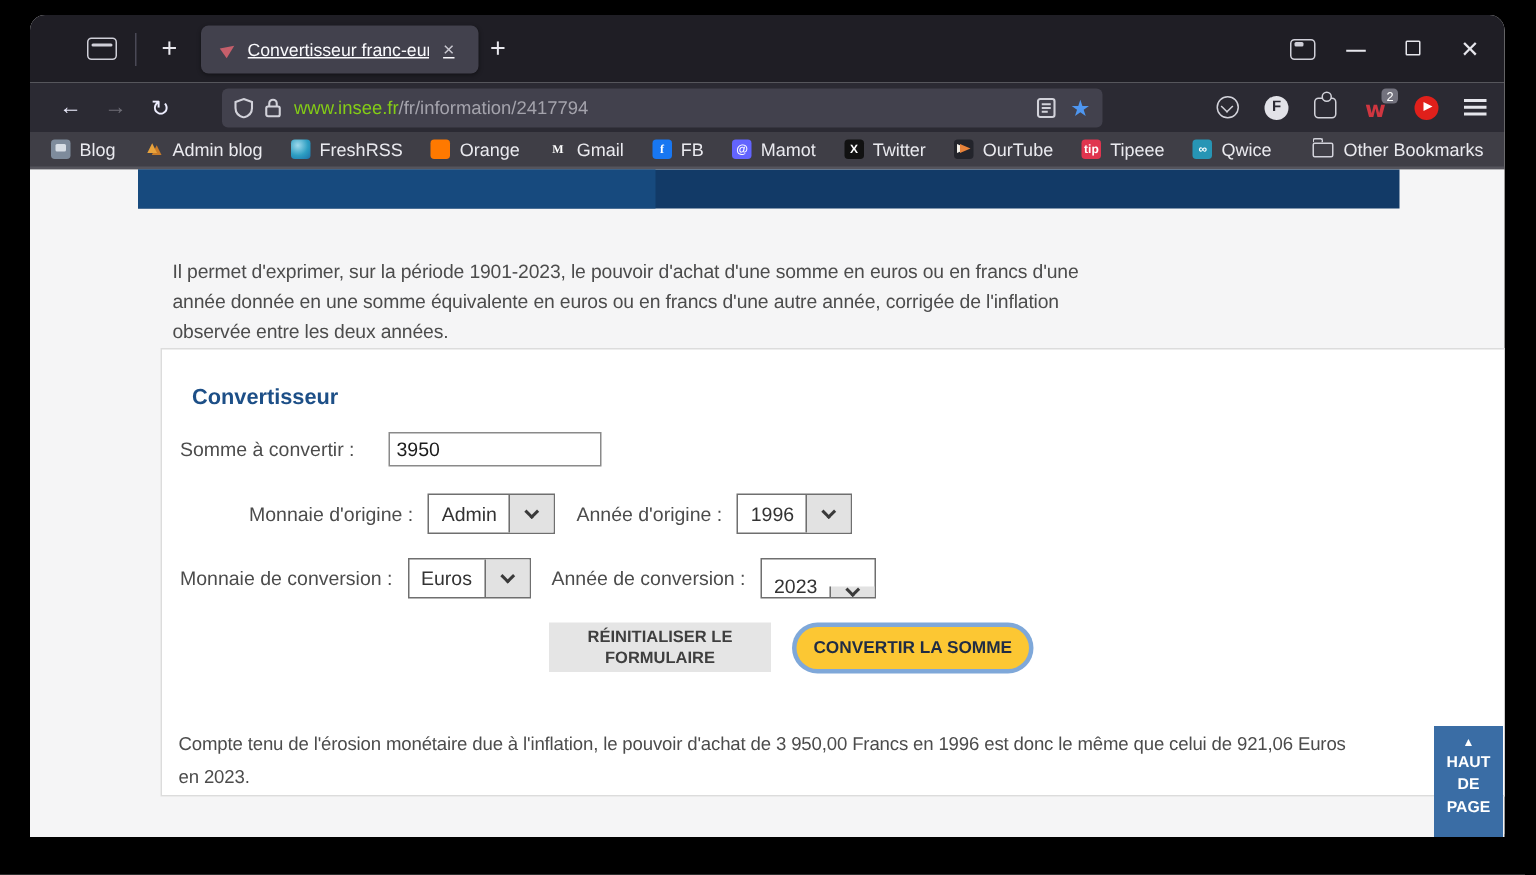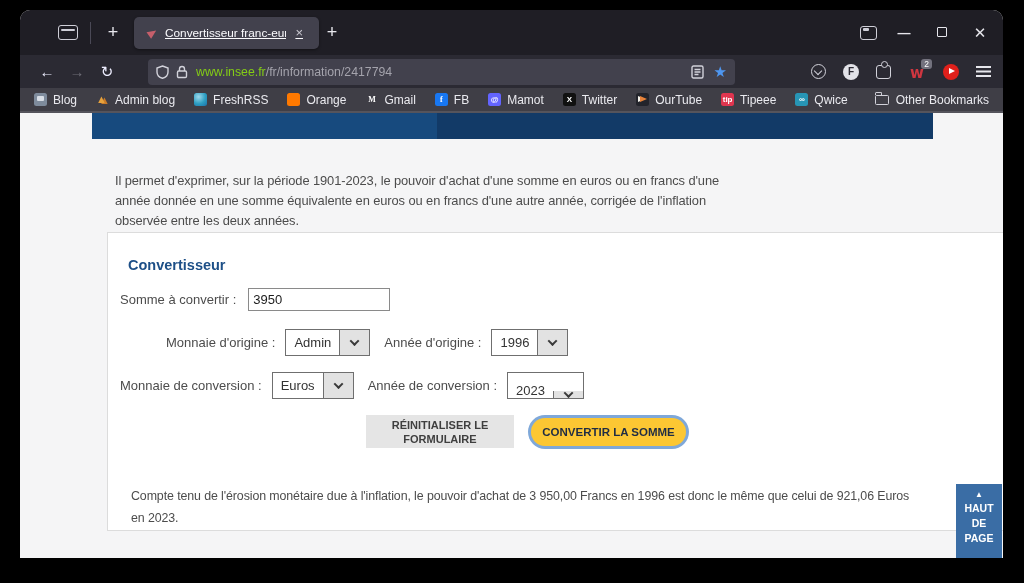--- a/index.html
+++ b/index.html
@@ -81,21 +81,21 @@
   .frow { position:absolute; display:flex; align-items:center; font-size:13px; color:#4c4c4c; }
   .lbl { white-space:nowrap; }
   .sum-input { width:142px; height:23px; border:1px solid #8a8a8a; background:#fff; font-size:13px; color:#1c1c1c; padding:0 4px; font-family:"Liberation Sans", sans-serif; outline:none; }
   .select { display:flex; height:27px; border:1px solid #6f6f6f; background:#fff; }
   .select .val { display:flex; align-items:center; padding:0 8px; font-size:13px; color:#333; }
   .select .chev { width:30px; background:#e2e2e2; border-left:1px solid #6f6f6f; display:flex; align-items:center; justify-content:center; }
   .select .chev i { width:7px; height:7px; border-right:2px solid #3a3a3a; border-bottom:2px solid #3a3a3a; transform:rotate(45deg) translate(-1px,-1px); }
   .btn-reset { position:absolute; left:258px; top:182px; width:148px; height:33px; background:#e5e5e5; border:none; color:#3f3f3f; font-weight:700; font-size:11px; line-height:14px; text-align:center; font-family:"Liberation Sans", sans-serif; }
   .btn-convert { position:absolute; left:423px; top:185px; width:155px; height:28px; background:#fcc733; border:none; border-radius:14px; box-shadow:0 0 0 3px #7fa8d9; color:#1f2c44; font-weight:700; font-size:11.5px; font-family:"Liberation Sans", sans-serif; }
   .result-title { position:absolute; left:20px; top:226px; font-size:14px; font-weight:700; color:#1d4f87; }
-  .result-text { position:absolute; left:11px; top:252px; width:790px; font-size:12.4px; line-height:22px; letter-spacing:-0.1px; color:#4c4c4c;margin-left:12px; }
+  .result-text { position:absolute; left:11px; top:252px; width:790px; font-size:12.4px; line-height:22px; letter-spacing:-0.1px; color:#4c4c4c; }
   .section-title { position:absolute; left:87px; top:430px; font-size:15px; font-weight:700; color:#1d4f87; }
   .totop { position:absolute; left:936px; top:371px; width:46px; height:74px; background:#3a6da5; color:#fff; text-align:center; padding-top:5px; cursor:pointer; }
   .totop .up { font-size:8px; line-height:12px; }
   .totop .ln { font-size:10.5px; font-weight:700; line-height:15px; }
 </style>
 </head>
 <body>
 
 <div class="stage">
   <div class="window">
@@ -206,21 +206,21 @@
           <div class="seg-left"></div>
         </div>
 
       <p class="intro">Il permet d'exprimer, sur la période 1901-2023, le pouvoir d'achat d'une somme en euros ou en francs d'une année donnée en une somme équivalente en euros ou en francs d'une autre année, corrigée de l'inflation observée entre les deux années.</p>
 
       <div class="card">
         <div class="card-title">Convertisseur</div>
 
         <div class="frow" style="left:12px; top:54px; height:25px;">
           <span class="lbl">Somme à convertir :</span>
-          <input class="sum-input" style="margin-left: 12px;" value="3950">
+          <input class="sum-input" style="margin-left: 23px;" value="3950">
         </div>
 
         <div class="frow" style="left:12px; top:96px; height:27px;margin-left:46px;">
           <span class="lbl">Monnaie d'origine :</span>
           <div class="select" style="margin-left:10px;">
             <span class="val">Admin</span>
             <span class="chev">
                 <i></i>
               </span>
           </div>

